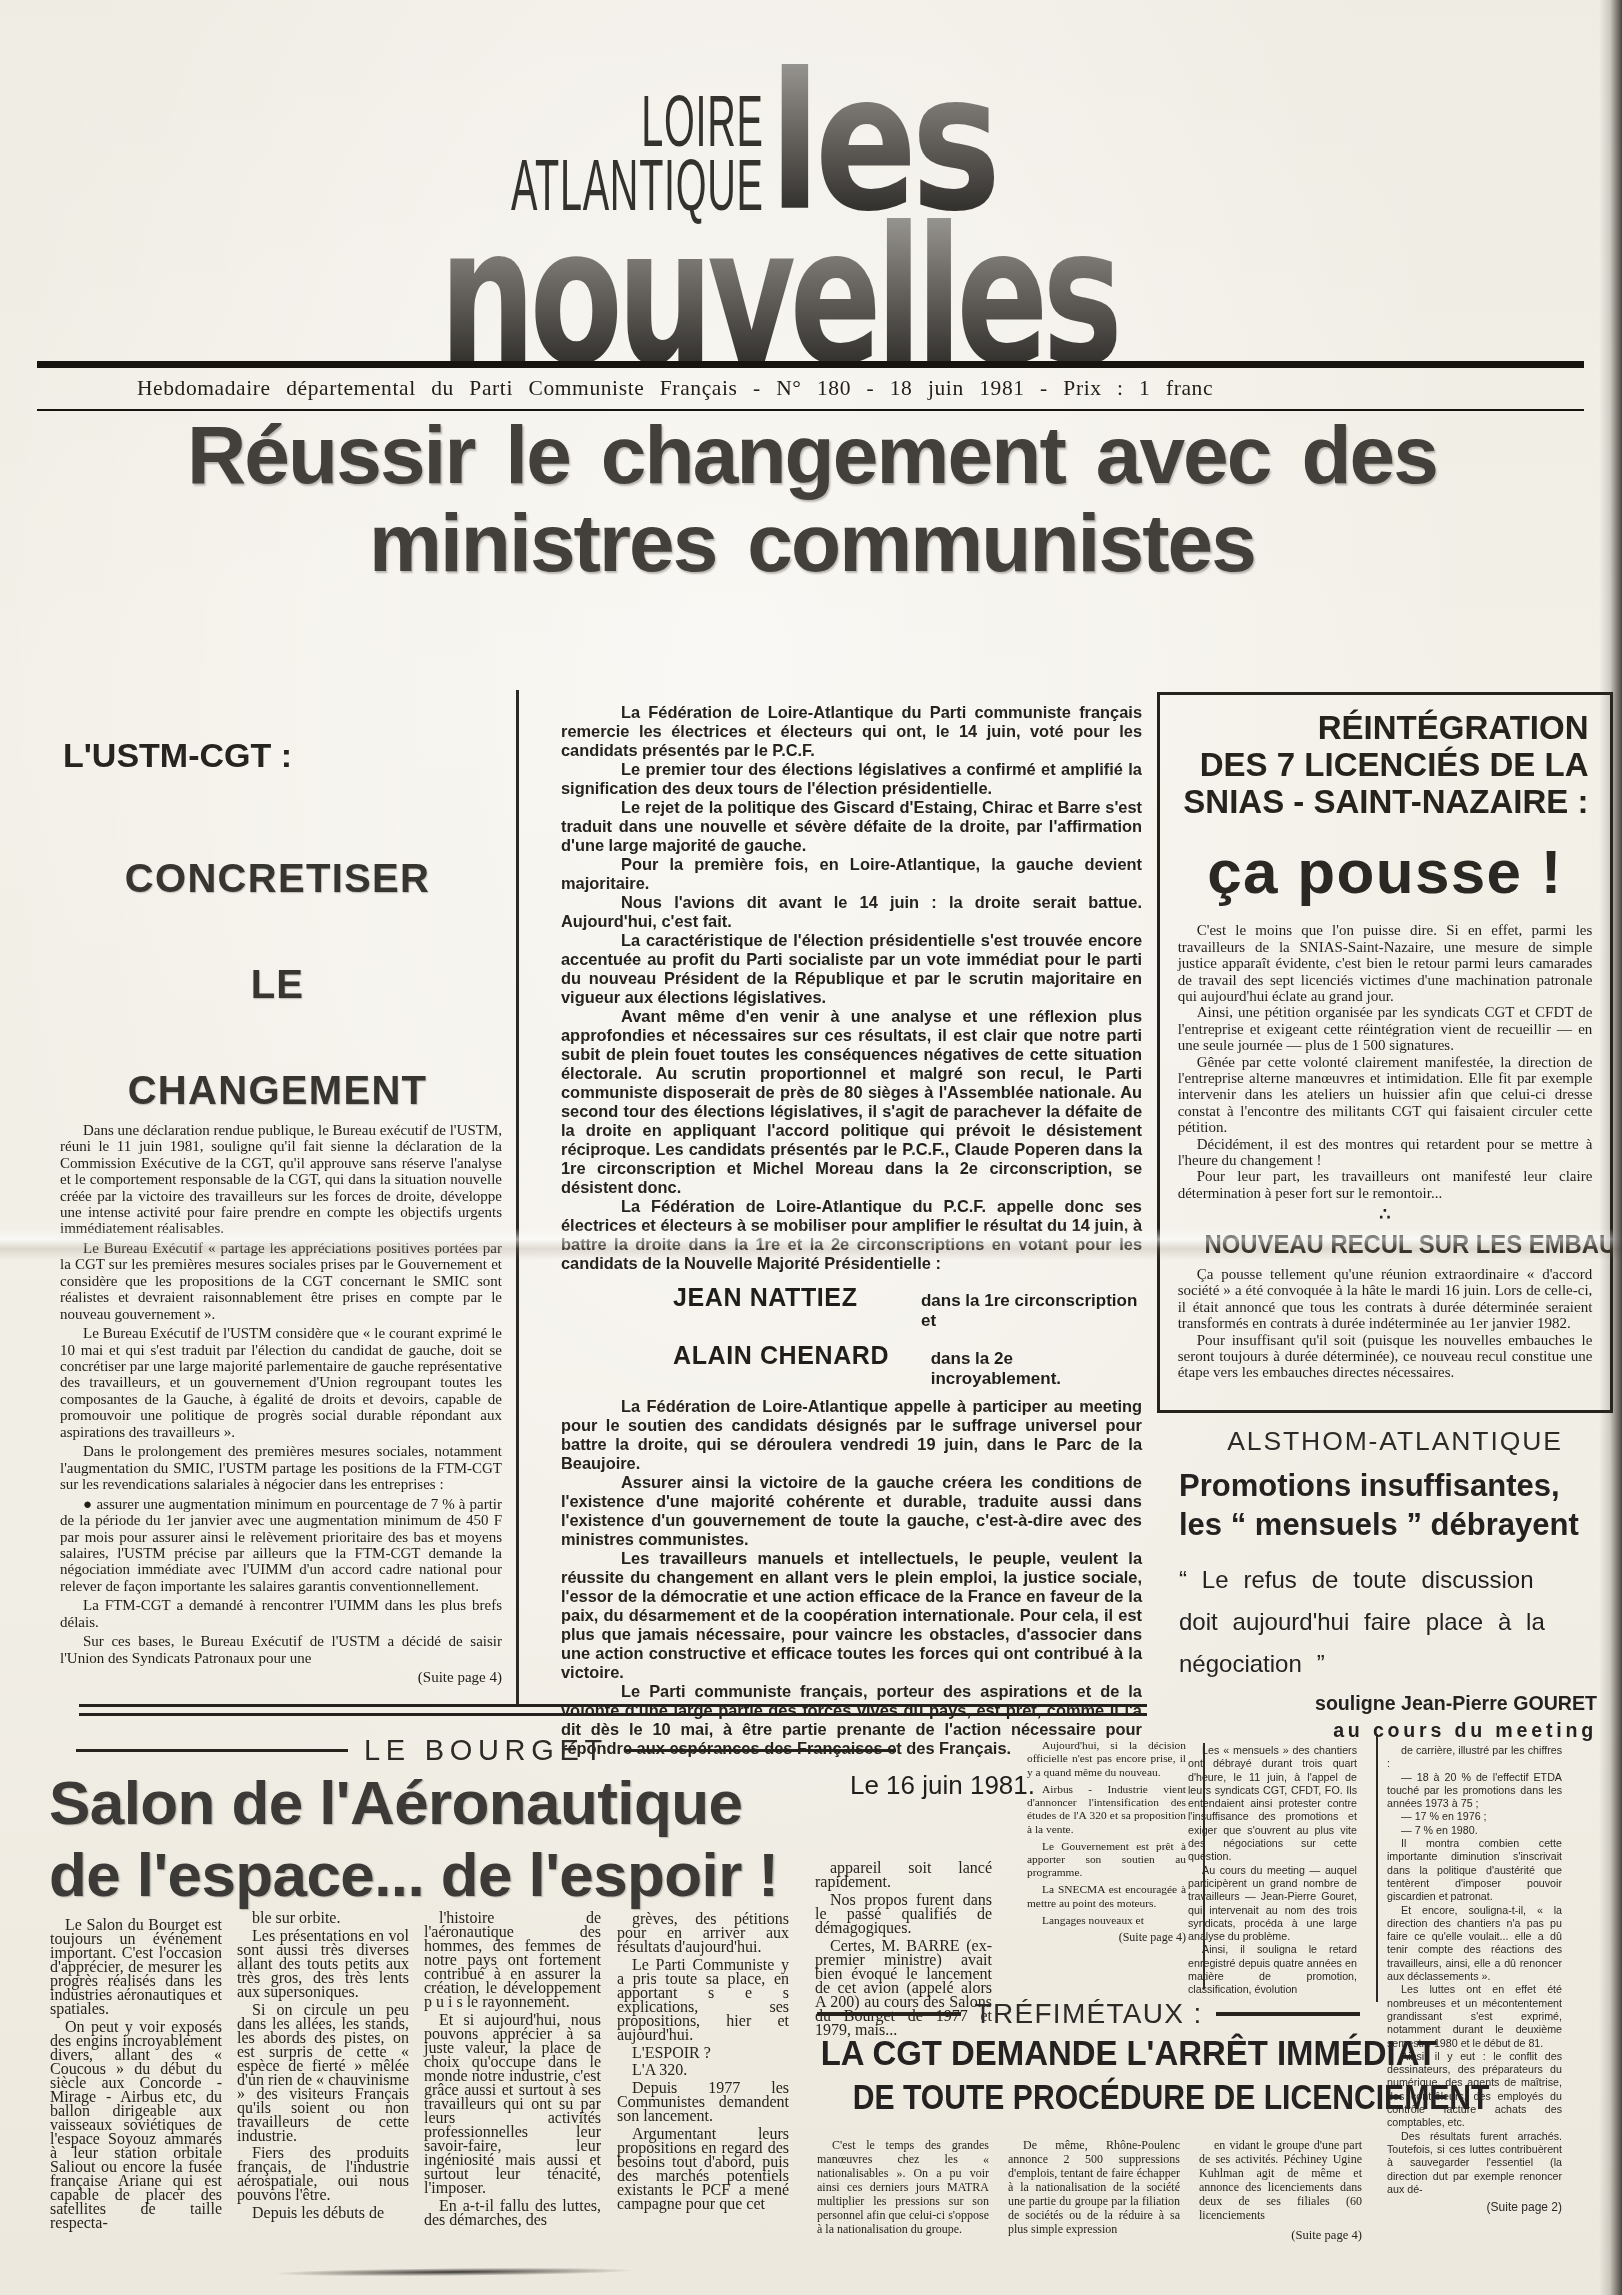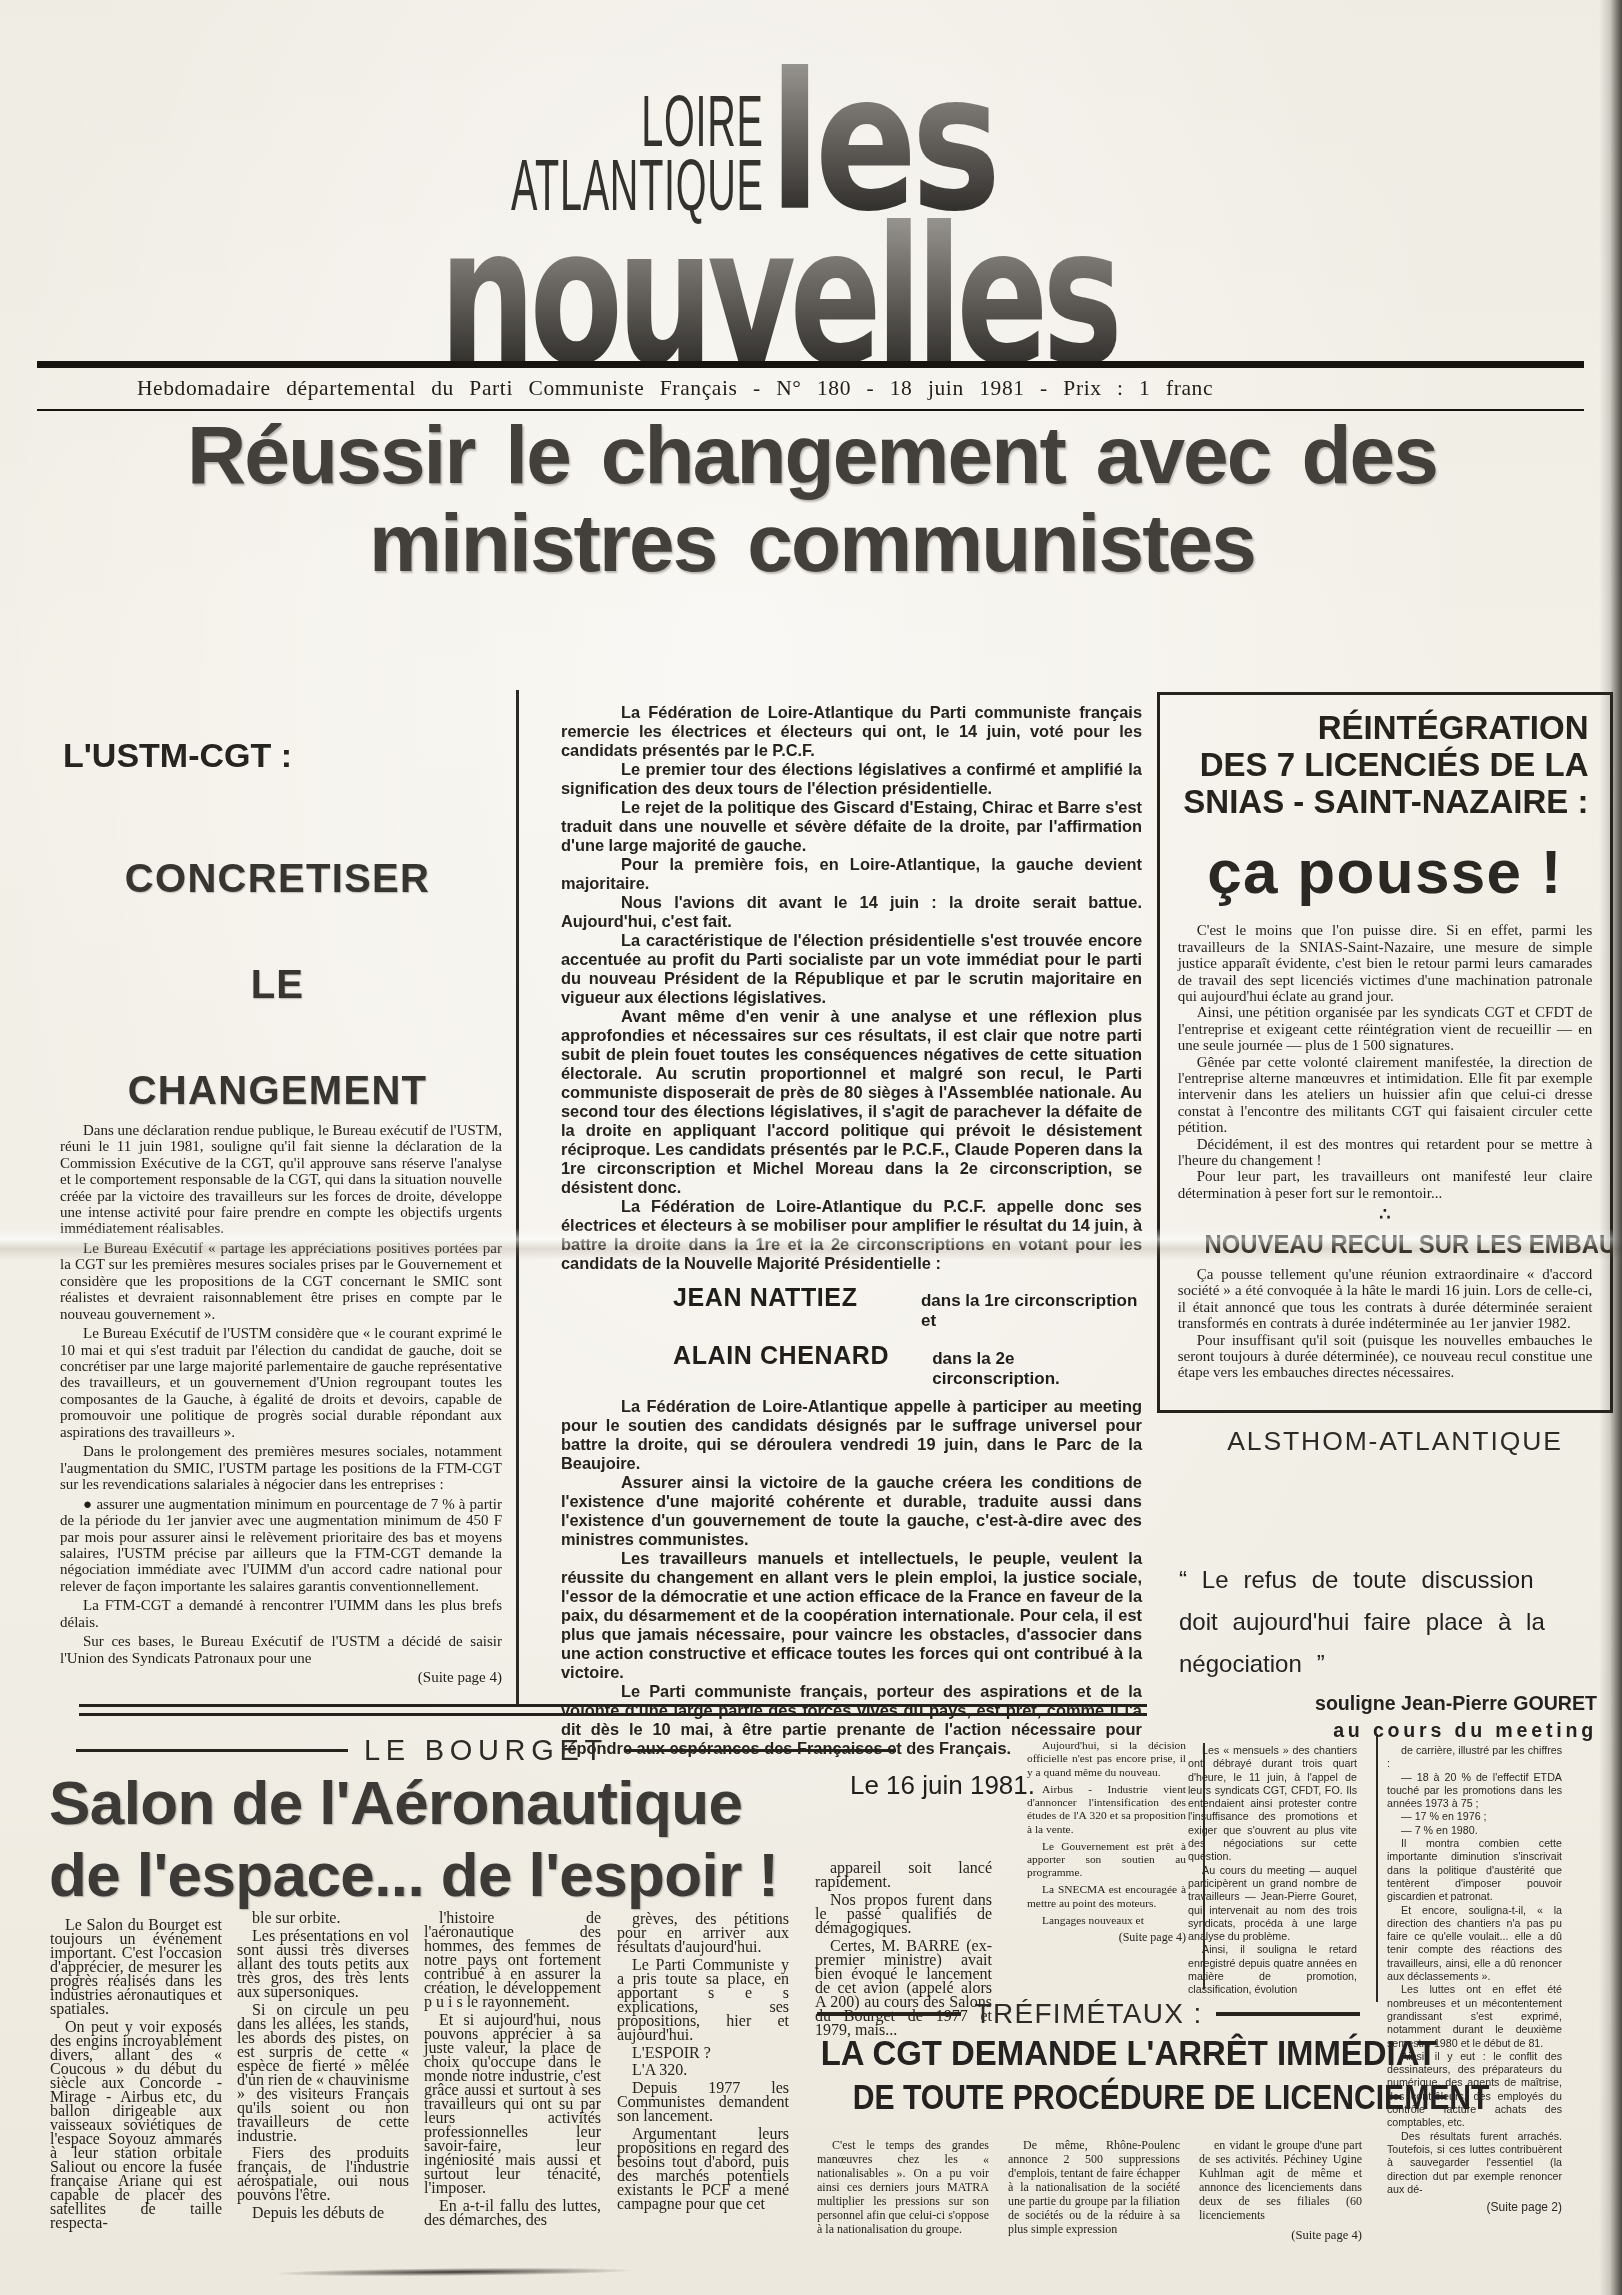--- a/index.html
+++ b/index.html
@@ -170,21 +170,21 @@
         <p>La caractéristique de l'élection présidentielle s'est trouvée encore accentuée au profit du Parti socialiste par un vote immédiat pour le parti du nouveau Président de la République et par le scrutin majoritaire en vigueur aux élections législatives.</p>
         <p>Avant même d'en venir à une analyse et une réflexion plus approfondies et nécessaires sur ces résultats, il est clair que notre parti subit de plein fouet toutes les conséquences négatives de cette situation électorale. Au scrutin proportionnel et malgré son recul, le Parti communiste disposerait de près de 80 sièges à l'Assemblée nationale. Au second tour des élections législatives, il s'agit de parachever la défaite de la droite en appliquant l'accord politique qui prévoit le désistement réciproque. Les candidats présentés par le P.C.F., Claude Poperen dans la 1re circonscription et Michel Moreau dans la 2e circonscription, se désistent donc.</p>
         <p>La Fédération de Loire-Atlantique du P.C.F. appelle donc ses électrices et électeurs à se mobiliser pour amplifier le résultat du 14 juin, à battre la droite dans la 1re et la 2e circonscriptions en votant pour les candidats de la Nouvelle Majorité Présidentielle :</p>
       </div>
     <div class="cand-row">
       <span class="cand-name">JEAN NATTIEZ</span>
       <span class="cand-detail">dans la 1re circonscription et</span>
     </div>
     <div class="cand-row">
       <span class="cand-name">ALAIN CHENARD</span>
-      <span class="cand-detail">dans la 2e circonscription.</span>
+      <span class="cand-detail">dans la 2e incroyablement.</span>
     </div>
     <div class="decl-body" style="margin-top:8.8px;">
         <p>La Fédération de Loire-Atlantique appelle à participer au meeting pour le soutien des candidats désignés par le suffrage universel pour battre la droite, qui se déroulera vendredi 19 juin, dans le Parc de la Beaujoire.</p>
         <p>Assurer ainsi la victoire de la gauche créera les conditions de l'existence d'une majorité cohérente et durable, traduite aussi dans l'existence d'un gouvernement de toute la gauche, c'est-à-dire avec des ministres communistes.</p>
         <p>Les travailleurs manuels et intellectuels, le peuple, veulent la réussite du changement en allant vers le plein emploi, la justice sociale, l'essor de la démocratie et une action efficace de la France en faveur de la paix, du désarmement et de la coopération internationale. Pour cela, il est plus que jamais nécessaire, pour vaincre les obstacles, d'associer dans une action constructive et efficace toutes les forces qui ont contribué à la victoire.</p>
         <p>Le Parti communiste français, porteur des aspirations et de la volonté d'une large partie des forces vives du pays, est prêt, comme il l'a dit dès le 10 mai, à être partie prenante de l'action nécessaire pour répondre aux espérances des Françaises et des Français.</p>
       </div>
     <div class="decl-date">Le 16 juin 1981.</div>
   </div>
 
@@ -204,20 +204,24 @@
       </div>
     <div class="snias-sep">∴</div>
     <div class="snias-subhead"><span>NOUVEAU RECUL SUR LES EMBAUCHES</span></div>
     <div class="snias-body" style="margin-top:0;">
         <p>Ça pousse tellement qu'une réunion extraordinaire « d'accord société » a été convoquée à la hâte le mardi 16 juin. Lors de celle-ci, il était annoncé que tous les contrats à durée déterminée seraient transformés en contrats à durée indéterminée au 1er janvier 1982.</p>
         <p>Pour insuffisant qu'il soit (puisque les nouvelles embauches le seront toujours à durée déterminée), ce nouveau recul constitue une étape vers les embauches directes nécessaires.</p>
       </div>
   </div>
 
   <div class="abs al-kicker">ALSTHOM-ATLANTIQUE</div>
+  <div class="abs al-head">
+      <div>Promotions insuffisantes,</div>
+      <div>les “ mensuels ” débrayent</div>
+    </div>
   <div class="abs al-quote">
       <div>“ Le refus de toute discussion</div>
       <div>doit aujourd'hui faire place à la</div>
       <div>négociation ”</div>
     </div>
   <div class="abs al-attr">
     <div>souligne Jean-Pierre GOURET</div>
     <div class="sp">au cours du meeting</div>
   </div>
   <div class="abs al-col al-col1">

